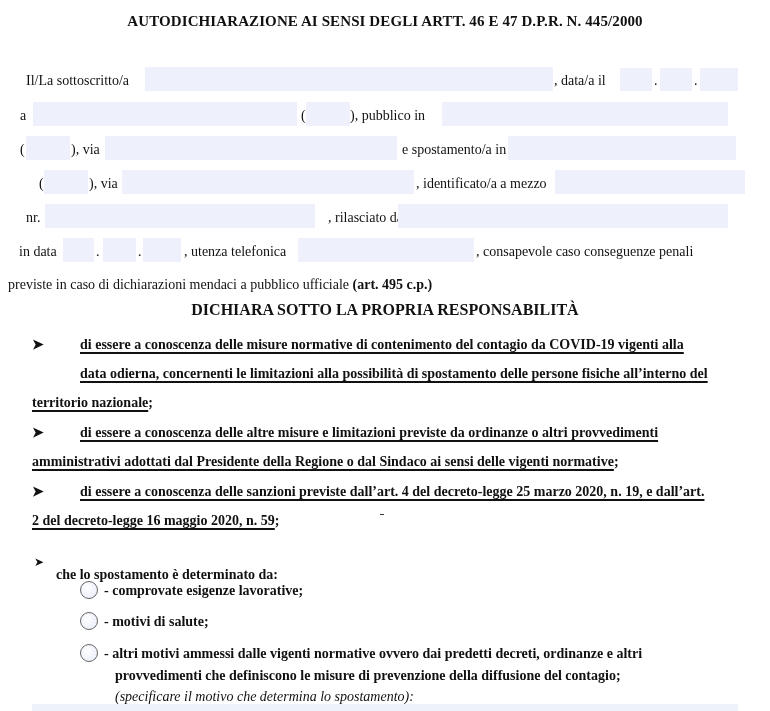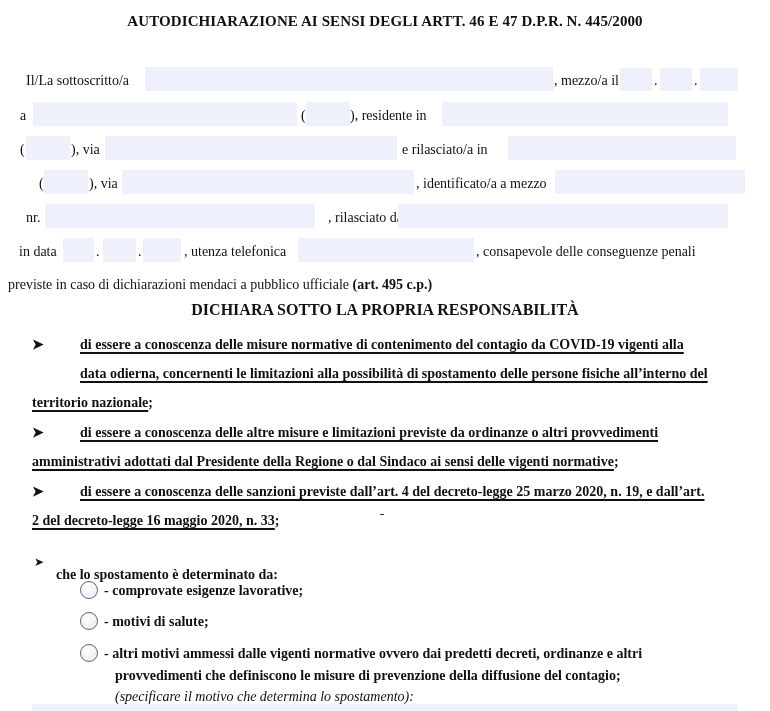--- a/index.html
+++ b/index.html
@@ -45,39 +45,39 @@
     background: #eef3fb;
   }
 </style>
 </head>
 <body>
 
 <div class="title">AUTODICHIARAZIONE AI SENSI DEGLI ARTT. 46 E 47 D.P.R. N. 445/2000</div>
 
 <span class="txt" style="left:26px; top:73px;">Il/La sottoscritto/a</span>
 <input class="field" style="left: 145px; top: 67px; width: 408px; height: 24px;" value="">
-<span class="txt" style="left:554px; top:73px;">, mezzo/a  il</span>
+<span class="txt" style="left:554px; top:73px;">, data/a  il</span>
 <input class="field short-ul" style="left: 620px; top: 68px; width: 32px; height: 23px;">
 <span class="txt" style="left:654px; top:73px;">.</span>
 <input class="field short-ul" style="left: 660px; top: 68px; width: 32px; height: 23px;">
 <span class="txt" style="left:694px; top:73px;">.</span>
 <input class="field short-ul" style="left: 700px; top: 68px; width: 38px; height: 23px;">
 
 <span class="txt" style="left:20px; top:108px;">a</span>
 <input class="field" style="left: 33px; top: 102px; width: 264px; height: 24px;">
 <span class="txt" style="left:301px; top:108px;">(</span>
 <input class="field short-ul" style="left: 306px; top: 102px; width: 44px; height: 24px;">
-<span class="txt" style="left:350px; top:108px;">), residente   in</span>
+<span class="txt" style="left:350px; top:108px;">), pubblico   in</span>
 <input class="field" style="left: 442px; top: 102px; width: 286px; height: 24px;">
 
 <span class="txt" style="left:20px; top:142px;">(</span>
 <input class="field short-ul" style="left: 26px; top: 136px; width: 44px; height: 24px;">
 <span class="txt" style="left:71px; top:142px;">), via</span>
 <input class="field" style="left: 105px; top: 136px; width: 292px; height: 24px;">
-<span class="txt" style="left:402px; top:142px;">e rilasciato/a in</span>
+<span class="txt" style="left:402px; top:142px;">e spostamento/a in</span>
 <input class="field" style="left: 508px; top: 136px; width: 228px; height: 24px;">
 
 <span class="txt" style="left:39px; top:176px;">(</span>
 <input class="field short-ul" style="left: 44px; top: 170px; width: 44px; height: 24px;">
 <span class="txt" style="left:89px; top:176px;">), via</span>
 <input class="field" style="left: 122px; top: 170px; width: 292px; height: 24px;">
 <span class="txt" style="left:416px; top:176px;">, identificato/a a mezzo</span>
 <input class="field" style="left: 555px; top: 170px; width: 190px; height: 24px;">
 
 <span class="txt" style="left:26px; top:210px;">nr.</span>
@@ -86,40 +86,40 @@
 <input class="field" style="left: 398px; top: 204px; width: 330px; height: 24px;">
 
 <span class="txt" style="left:19px; top:244px;">in data</span>
 <input class="field short-ul" style="left: 63px; top: 238px; width: 31px; height: 24px;">
 <span class="txt" style="left:96px; top:244px;">.</span>
 <input class="field short-ul" style="left: 103px; top: 238px; width: 33px; height: 24px;">
 <span class="txt" style="left:138px; top:244px;">.</span>
 <input class="field short-ul" style="left: 143px; top: 238px; width: 38px; height: 24px;">
 <span class="txt" style="left:184px; top:244px;">, utenza telefonica</span>
 <input class="field" style="left: 298px; top: 238px; width: 176px; height: 24px;">
-<span class="txt" style="left:476px; top:244px;">, consapevole delle conseguenze penali</span>
+<span class="txt" style="left:476px; top:244px;">, consapevole caso conseguenze penali</span>
 
 <div class="txt" style="left:8px; top:277px;">
   <span>previste in caso di dichiarazioni mendaci a pubblico ufficiale </span><b>(art. 495 c.p.)</b>
 </div>
 
 <div class="heading">DICHIARA SOTTO LA PROPRIA RESPONSABILITÀ</div>
 
 <span class="arrow" style="top:336px;">➤</span>
 <div class="decl" style="top:337px; left:80px;">di essere a conoscenza delle misure normative di contenimento del contagio da COVID-19 vigenti alla</div>
 <div class="decl" style="top:366px;margin-left:48px;">data odierna, concernenti le limitazioni alla possibilità di spostamento delle persone fisiche all’interno del</div>
 <div class="txt" style="top:395px; left:32px; font-weight:bold;"><span style="text-decoration:underline; text-decoration-thickness:1.5px; text-underline-offset:3px;">territorio nazionale</span><span>;</span></div>
 
 <span class="arrow" style="top:424px;">➤</span>
 <div class="decl" style="top:425px; left:80px;">di essere a conoscenza delle altre misure e limitazioni previste da ordinanze o altri provvedimenti</div>
 <div class="txt" style="top:454px; left:32px; font-weight:bold;"><span style="text-decoration:underline; text-decoration-thickness:1.5px; text-underline-offset:3px;">amministrativi adottati dal Presidente della Regione o dal Sindaco ai sensi delle vigenti normative</span><span>;</span></div>
 
 <span class="arrow" style="top:483px;">➤</span>
 <div class="decl" style="top:484px; left:80px;">di essere a conoscenza delle sanzioni previste dall’art. 4 del decreto-legge 25 marzo 2020, n. 19, e dall’art.</div>
-<div class="txt" style="top:513px; left:32px; font-weight:bold;"><span style="text-decoration:underline; text-decoration-thickness:1.5px; text-underline-offset:3px;">2 del decreto-legge 16 maggio 2020, n. 33</span><span>;</span></div>
+<div class="txt" style="top:513px; left:32px; font-weight:bold;"><span style="text-decoration:underline; text-decoration-thickness:1.5px; text-underline-offset:3px;">2 del decreto-legge 16 maggio 2020, n. 59</span><span>;</span></div>
 <div style="position:absolute; left:380px; top:514px; width:4px; height:1px; background:#333;"></div>
 
 <span class="txt" style="left:34px; top:555px; font-size:12px;">➤</span>
 <span class="opt" style="left:56px; top:567px;">che lo spostamento è determinato da:</span>
 
 <div class="radio" style="left:80px; top:581px;"></div>
 <span class="opt" style="left:104px; top:583px;">- comprovate esigenze lavorative;</span>
 
 <div class="radio" style="left:80px; top:612px;"></div>
 <span class="opt" style="left:104px; top:614px;">- motivi di salute;</span>

